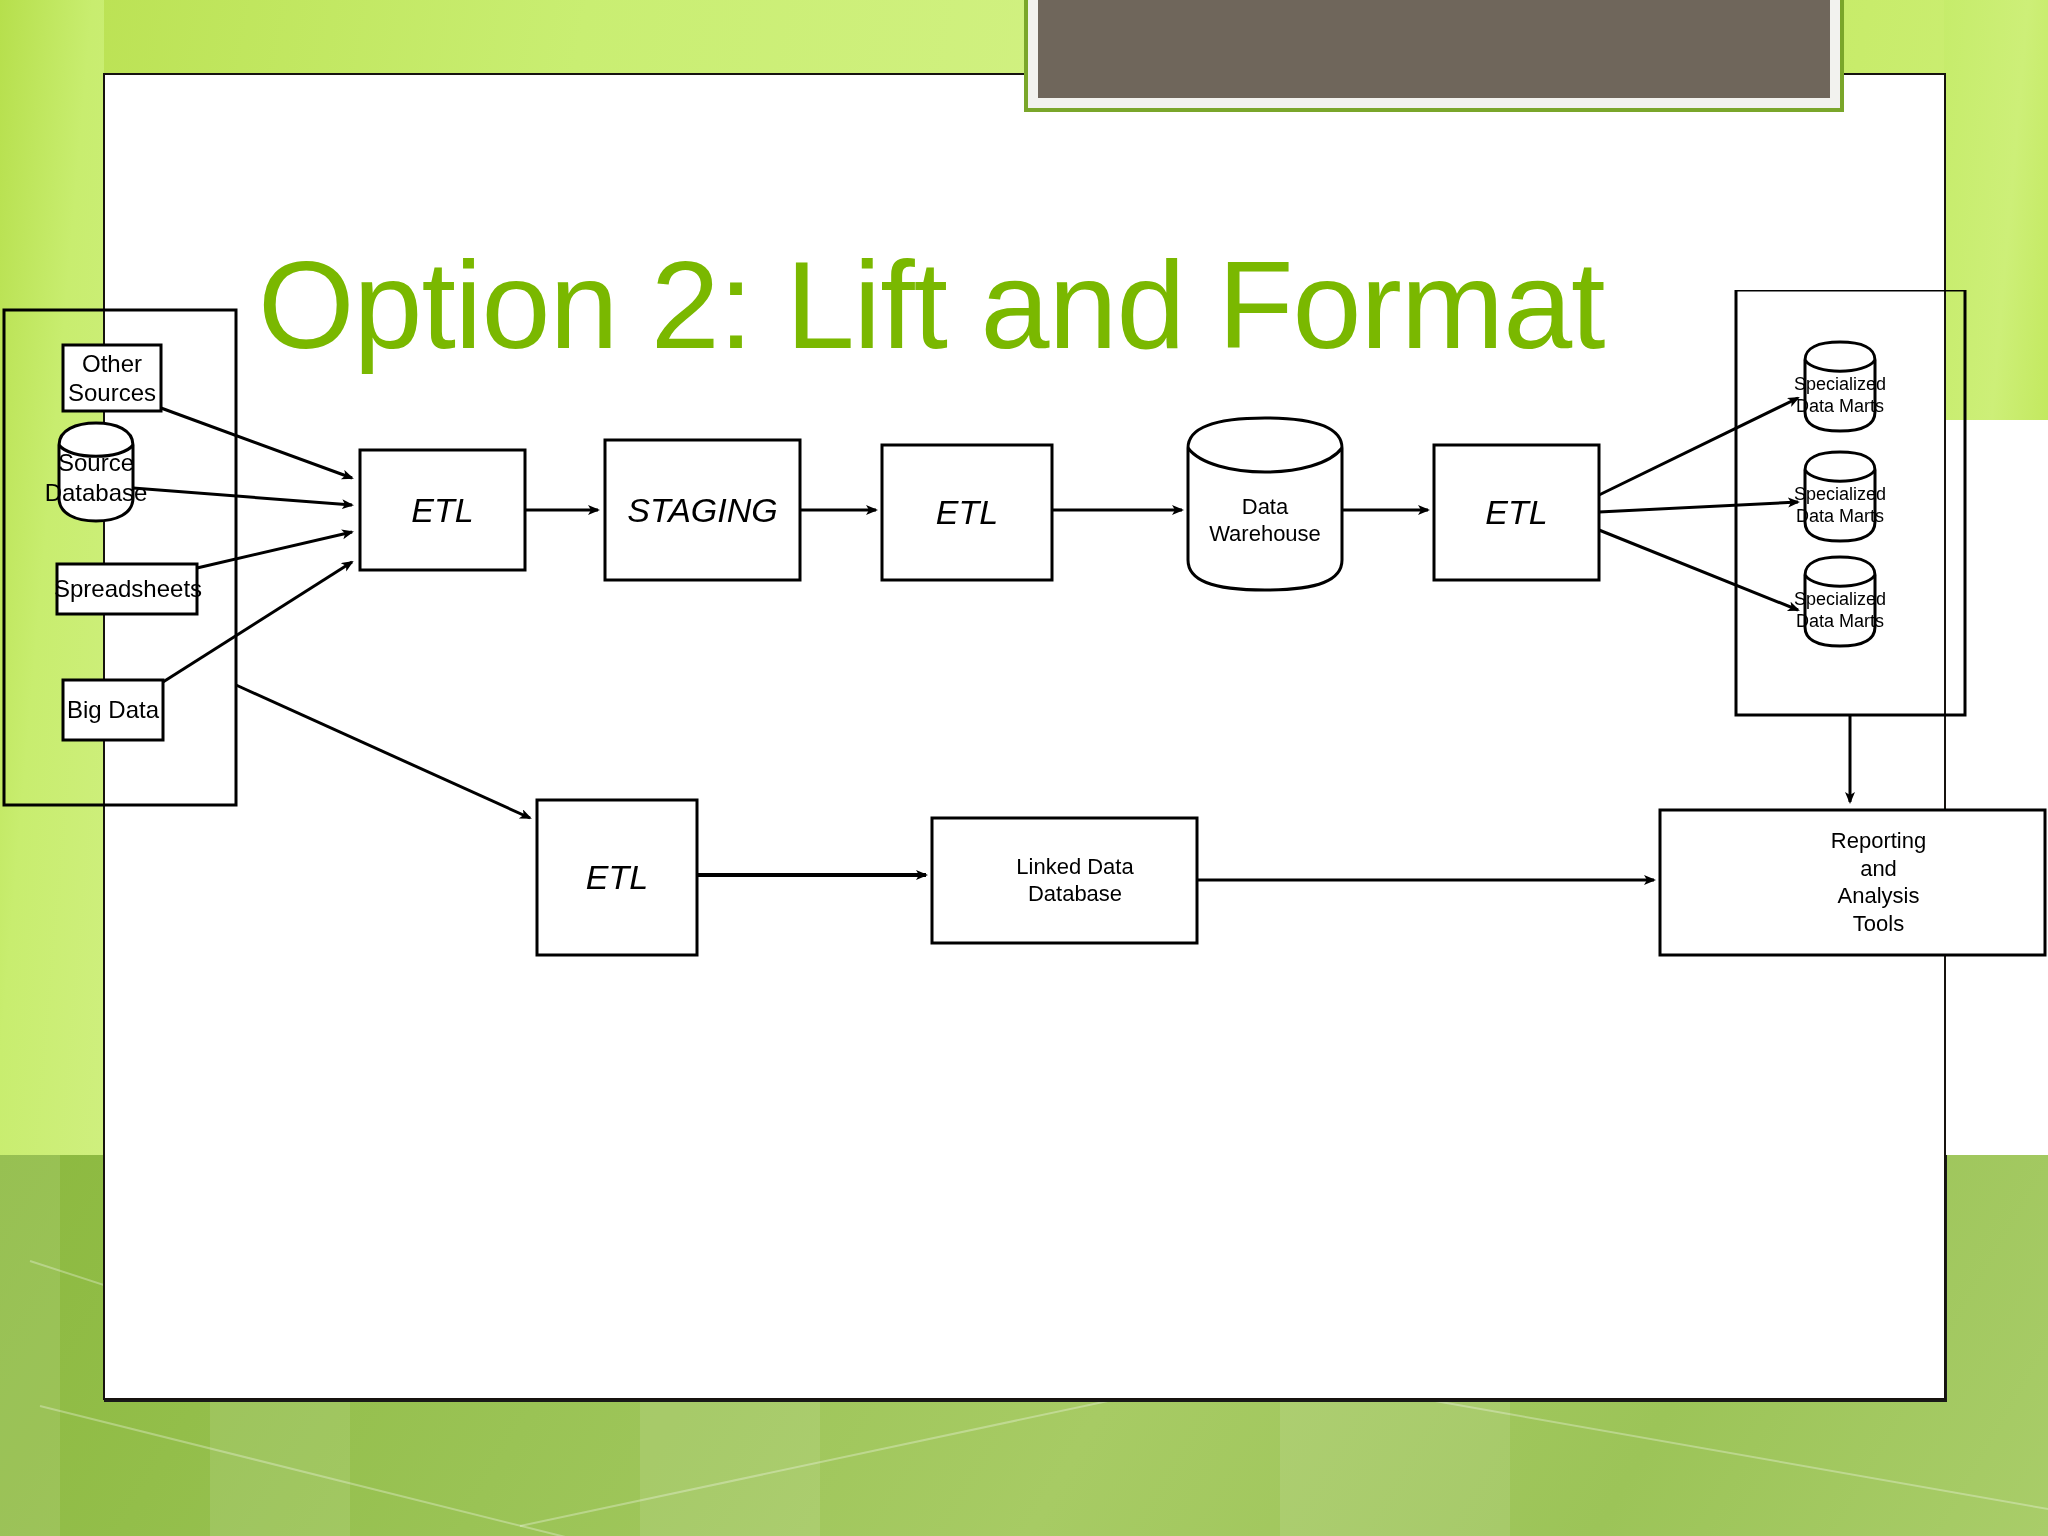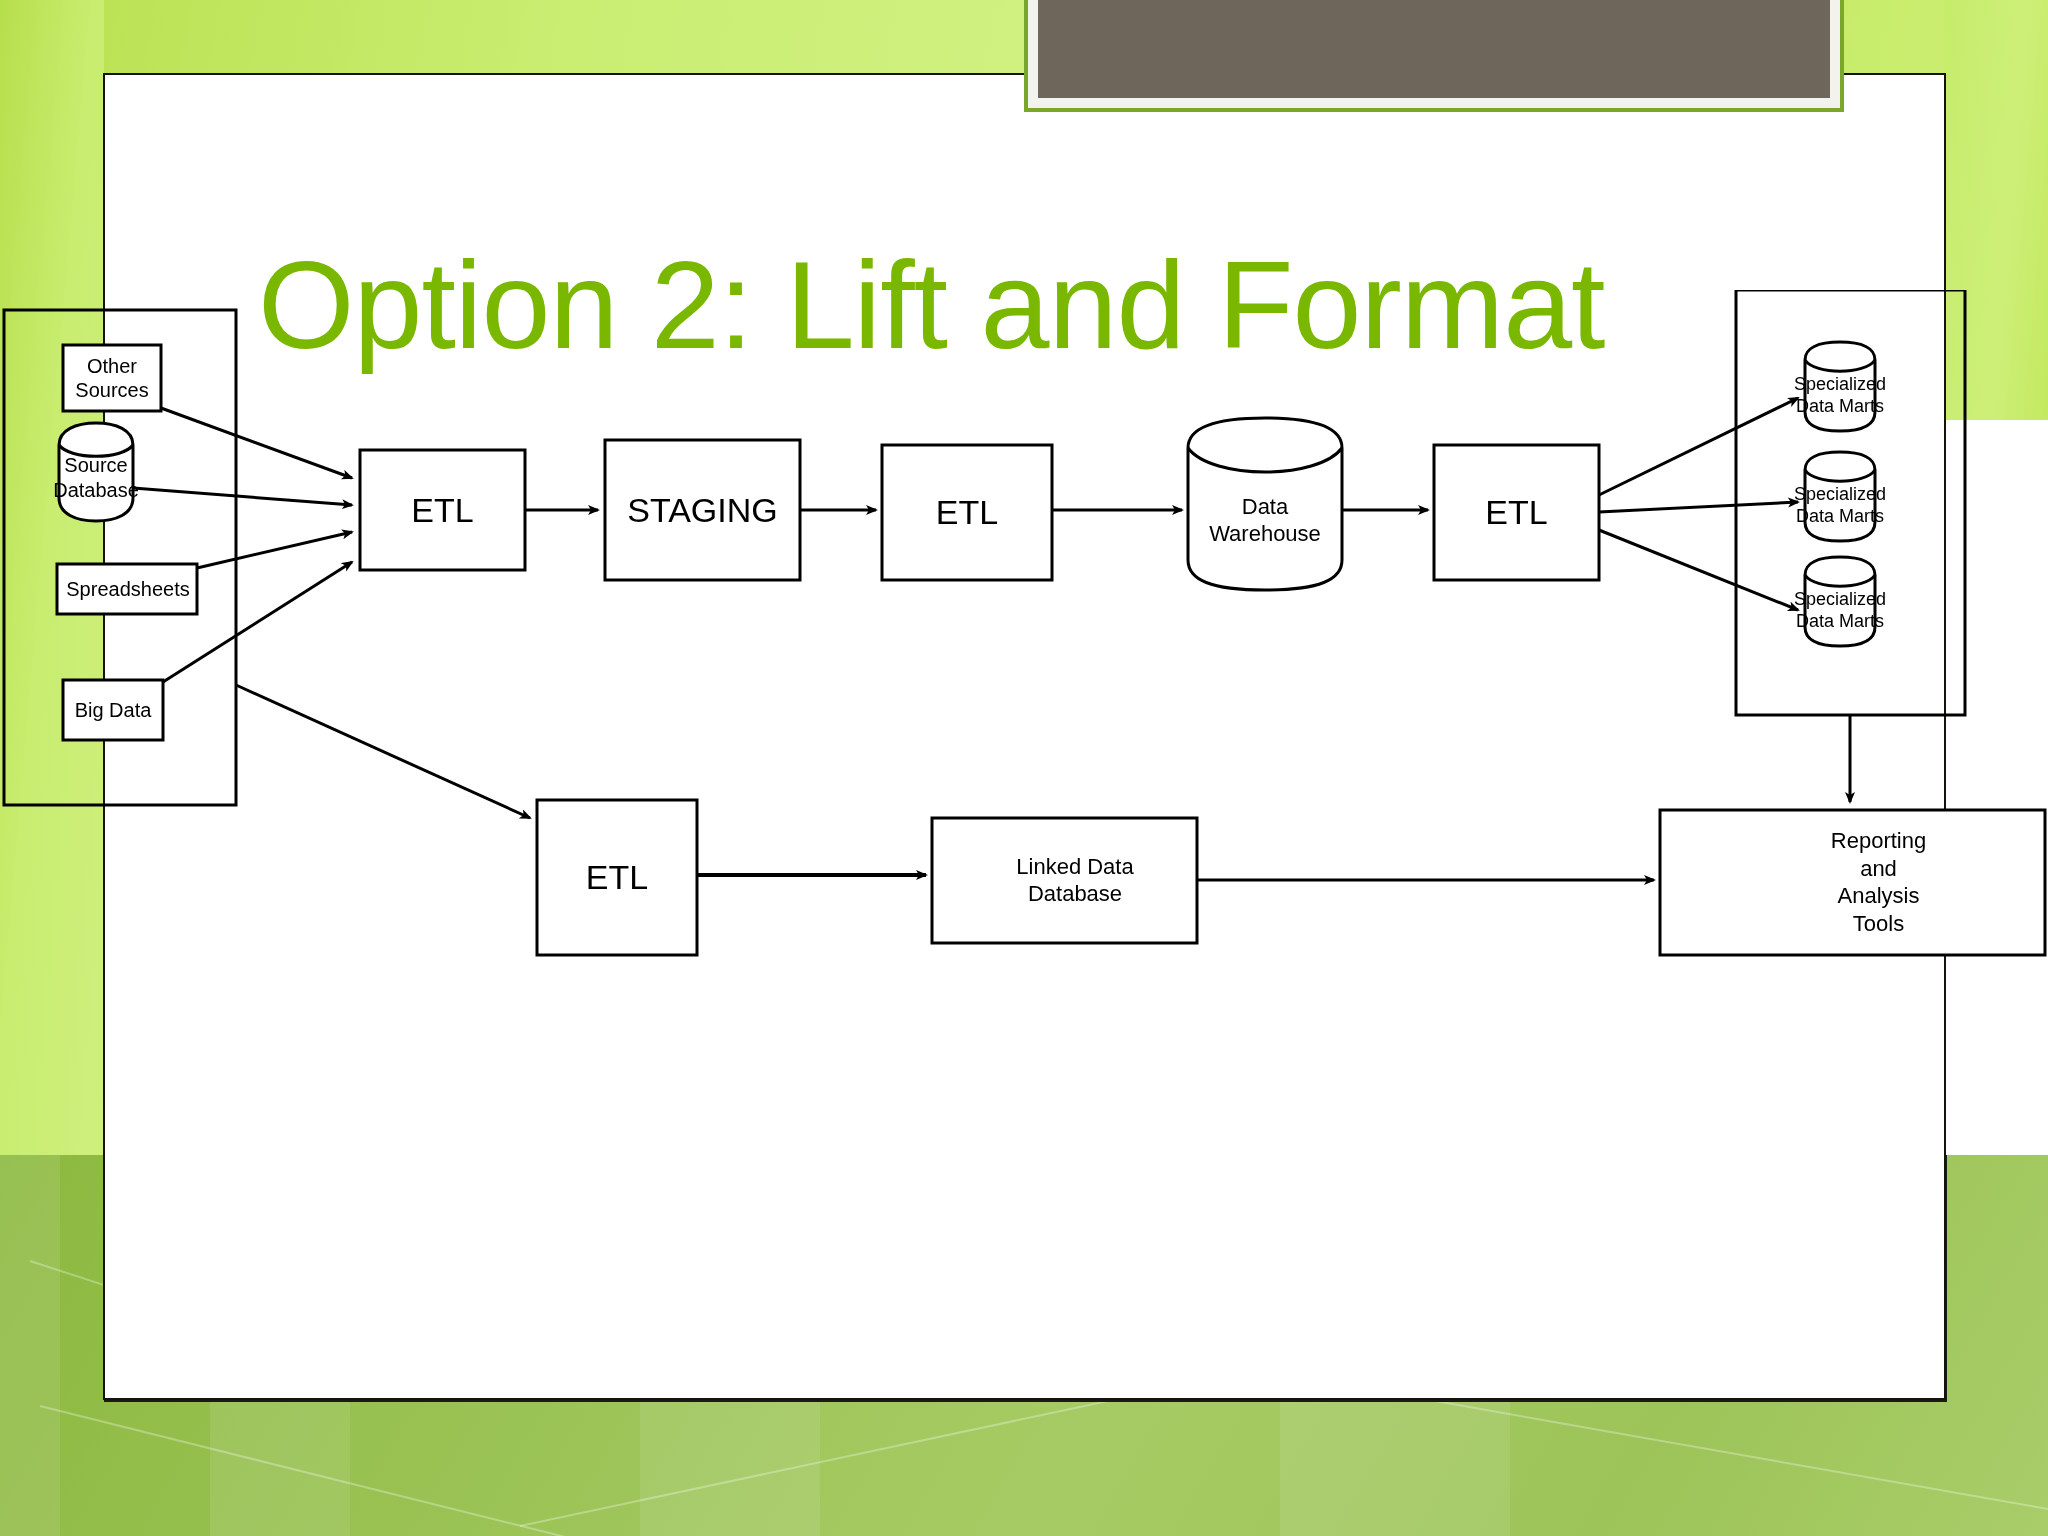--- a/index.html
+++ b/index.html
@@ -59,23 +59,23 @@
 
   
   #diagram{position:absolute;left:0;top:290px;width:2048px;height:950px;}
   #diagram svg{position:absolute;left:0;top:0;}
 
   .nodeText{
     position:absolute;display:flex;align-items:center;justify-content:center;
     text-align:center;color:#000;font-family:"Liberation Sans", sans-serif;
     pointer-events:none;
   }
-  .t-big{font-size:34px;}
+  .t-big{font-size:34px;font-style:italic;}
   .t-mid{font-size:22px;line-height:1.25;}
-  .t-sm{font-size:20px;line-height:1.22;}
+  .t-sm{font-size:24px;line-height:1.22;}
 
   
   .caption{
     position:absolute;left:640px;top:1240px;width:900px;
     font-size:47px;line-height:1.28;color:#000;
     font-family:"Liberation Sans", sans-serif;white-space:nowrap;
   }
 </style>
 </head>
 <body>

